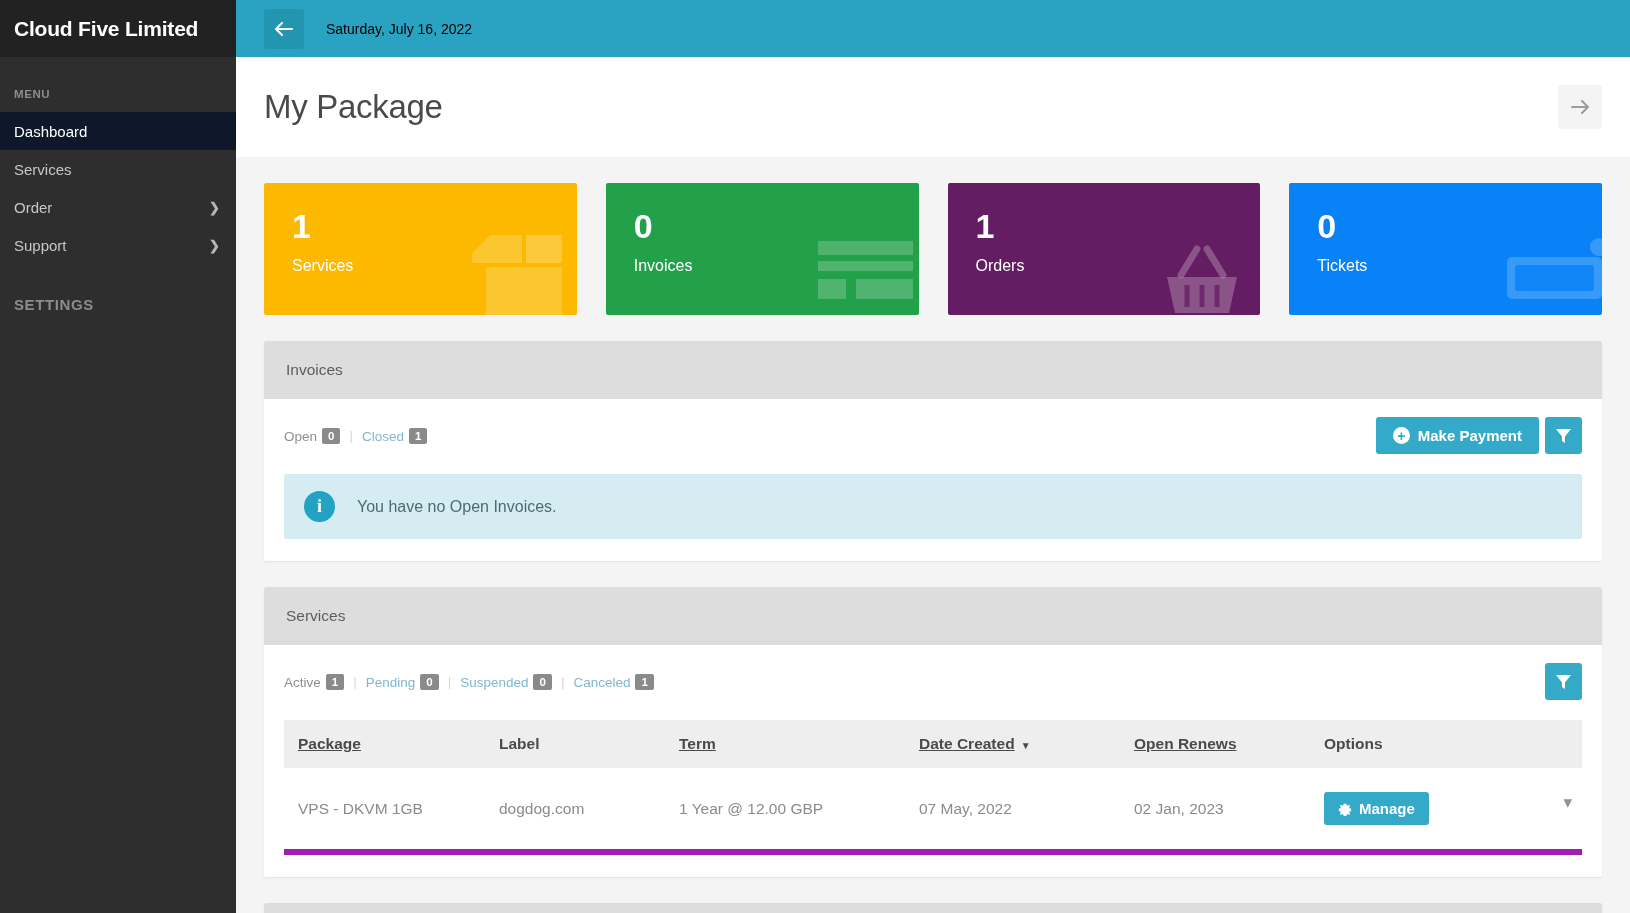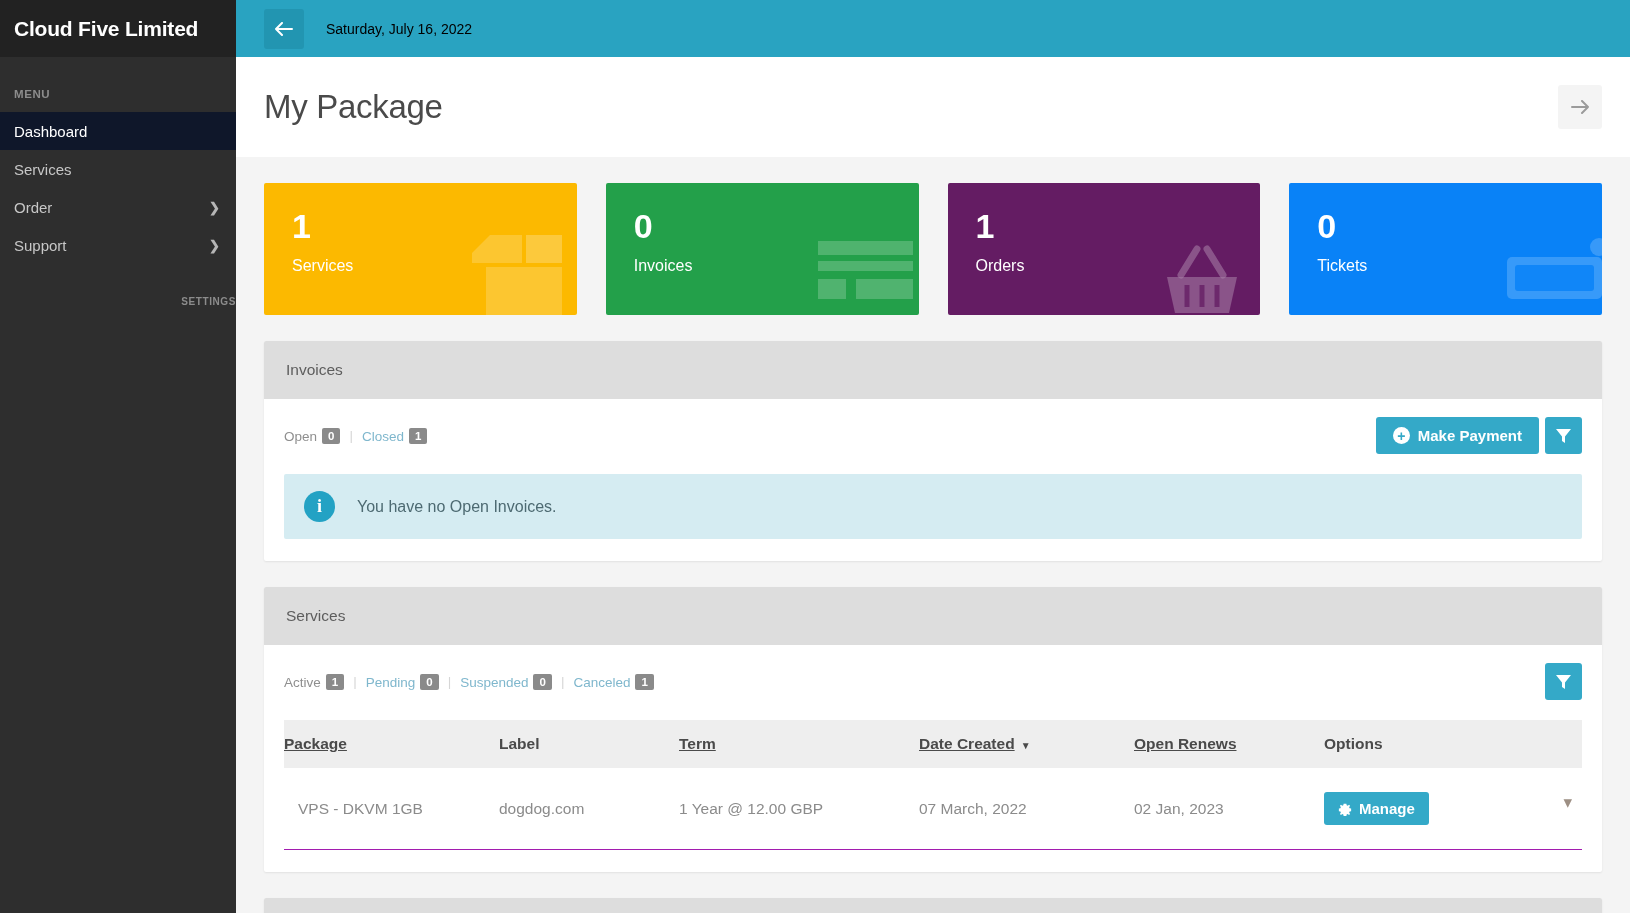--- a/index.html
+++ b/index.html
@@ -44,26 +44,25 @@
     position: relative;
   }
   .nav-item.active { background: #0f172a; color: #ffffff; }
   .nav-item .chev {
     margin-left: auto;
     font-size: 13px;
     color: #b6b6b6;
     font-weight: bold;
   }
   .settings-label {
-    font-size: 10px;
+    font-size: 15px;
     font-weight: bold;
     letter-spacing: 0.6px;
     color: #8c8c8c;
     padding: 32px 0 12px 14px;
-    text-align: right;
   }
   .toggle-row { display: flex; align-items: center; padding: 0 14px; height: 30px; }
   .toggle {
     width: 48px; height: 24px;
     border-radius: 12px;
     background: #9fc832;
     position: relative;
     flex: 0 0 48px;
   }
   .toggle .knob {
@@ -200,28 +199,28 @@
   
   table.svc { width: 100%; border-collapse: collapse; margin-top: 20px; }
   table.svc thead th {
     background: #eeeeee;
     text-align: left;
     font-size: 15.5px;
     color: #4a4a4a;
     padding: 15px 0 15px 0;
     font-weight: bold;
   }
-  table.svc thead th:first-child { }
+  table.svc thead th:first-child { padding-left: 14px; }
   table.svc thead th span.sortable { text-decoration: underline; }
   table.svc thead th .caret { font-size: 10px; margin-left: 6px; color: #4a4a4a; }
   table.svc tbody td {
     padding: 24px 0 24px 0;
     font-size: 15.5px;
     color: #8b8b8b;
-    border-bottom: 1px solid #a21caf;
+    border-bottom: 6px solid #a21caf;
   }
   table.svc tbody td:first-child { padding-left: 14px; }
   .col-pkg  { width: 215px; }
   .col-lbl  { width: 180px; }
   .col-term { width: 240px; }
   .col-dc   { width: 215px; }
   .col-dr   { width: 190px; }
   .btn-manage {
     background: #34a9c8; color: #ffffff;
     font-size: 15px; font-weight: bold;
@@ -401,21 +400,21 @@
                 <th class="col-dc"><span class="sortable">Date Created</span><span class="caret">▼</span></th>
                 <th class="col-dr"><span class="sortable">Open Renews</span></th>
                 <th><span>Options</span></th>
               </tr>
             </thead>
             <tbody>
               <tr>
                 <td>VPS - DKVM 1GB</td>
                 <td>dogdog.com</td>
                 <td>1 Year @ 12.00 GBP</td>
-                <td>07 March, 2022</td>
+                <td>07 May, 2022</td>
                 <td>02 Jan, 2023</td>
                 <td>
                   <span class="btn-manage">
                     <svg class="gear" viewBox="0 0 16 16">
                       <path fill="#ffffff" d="M8 5.2a2.8 2.8 0 1 0 0 5.6 2.8 2.8 0 0 0 0-5.6Zm7 2.2-1.8-.3a5.3 5.3 0 0 0-.5-1.2l1.1-1.5-1.2-1.2-1.5 1.1a5.3 5.3 0 0 0-1.2-.5L9.6 2H6.4l-.3 1.8a5.3 5.3 0 0 0-1.2.5L3.4 3.2 2.2 4.4l1.1 1.5a5.3 5.3 0 0 0-.5 1.2L1 7.4v3.2l1.8.3c.1.4.3.8.5 1.2l-1.1 1.5 1.2 1.2 1.5-1.1c.4.2.8.4 1.2.5l.3 1.8h3.2l.3-1.8c.4-.1.8-.3 1.2-.5l1.5 1.1 1.2-1.2-1.1-1.5c.2-.4.4-.8.5-1.2l1.8-.3V7.4Z"></path>
                     </svg>
                     <span>Manage</span>
                   </span>
                   <span class="row-chev">▾</span>
                 </td>

